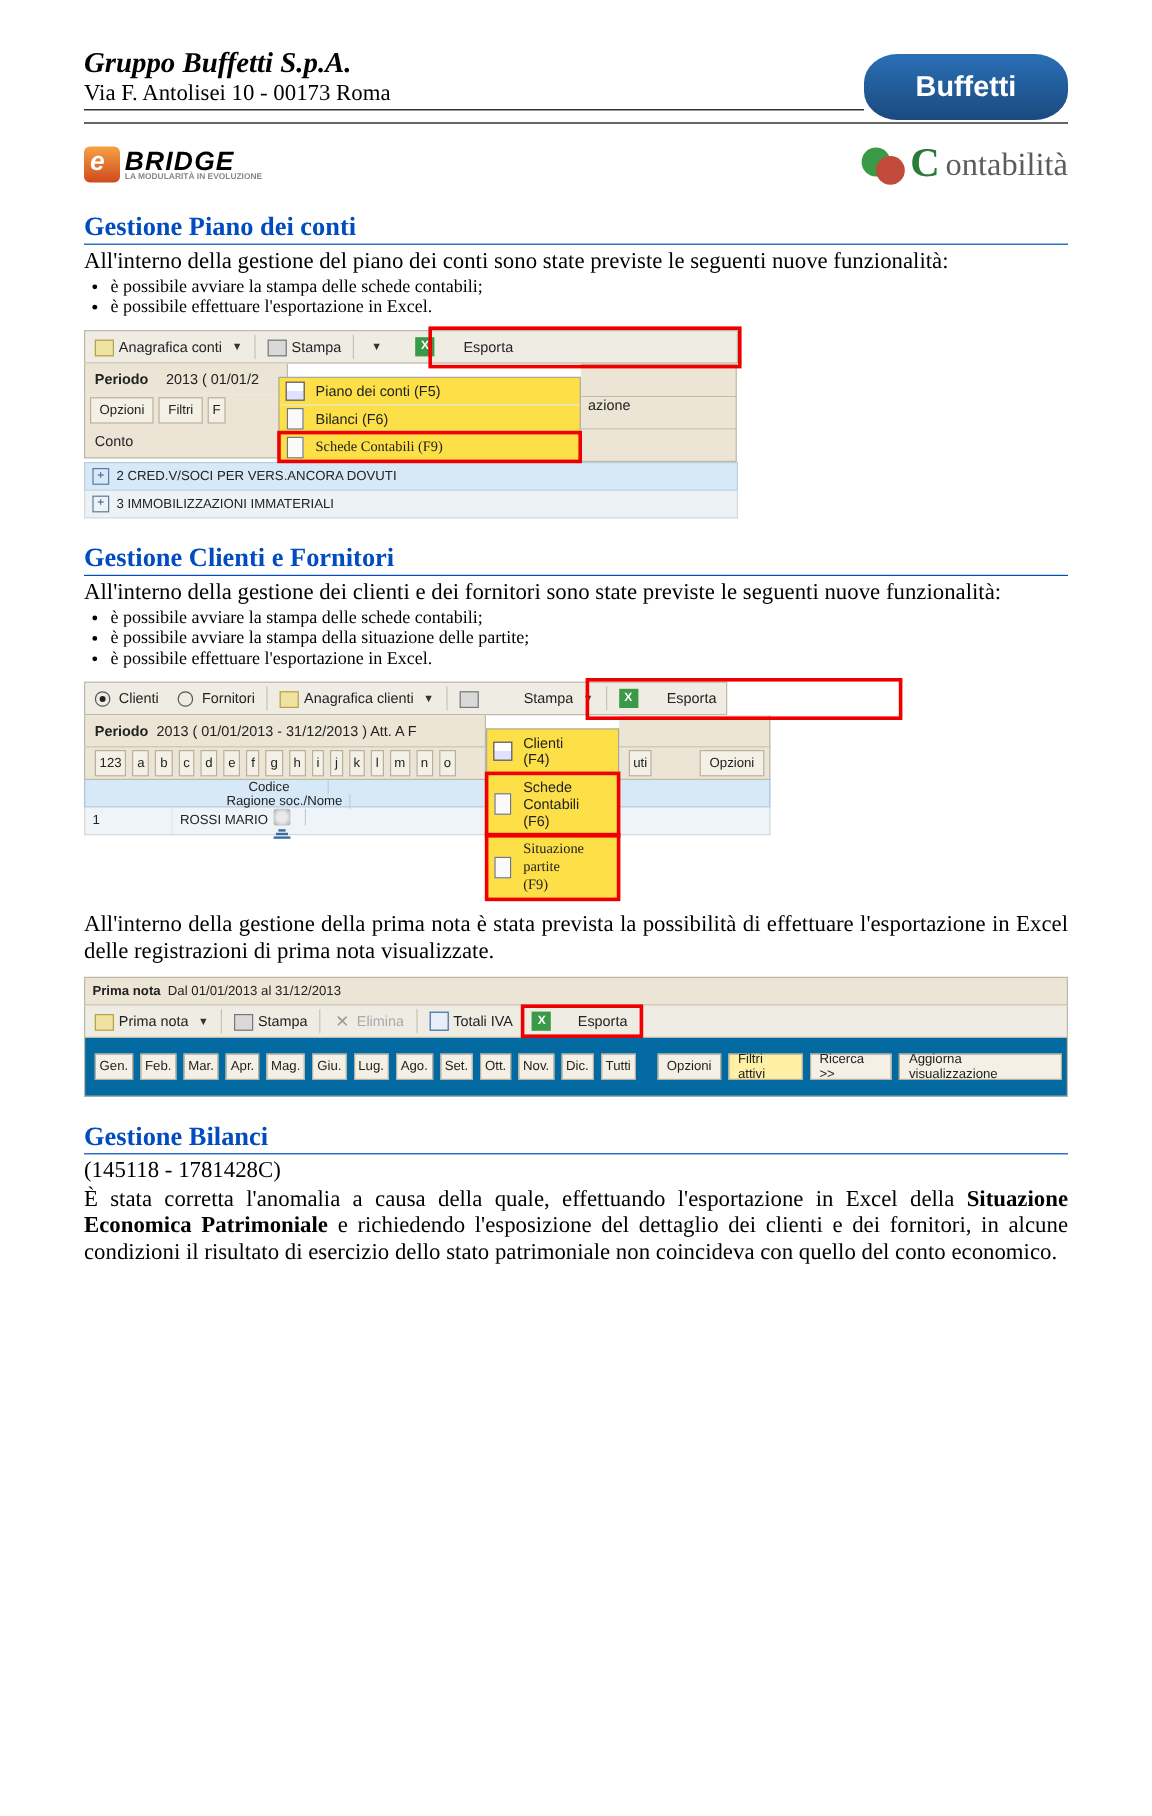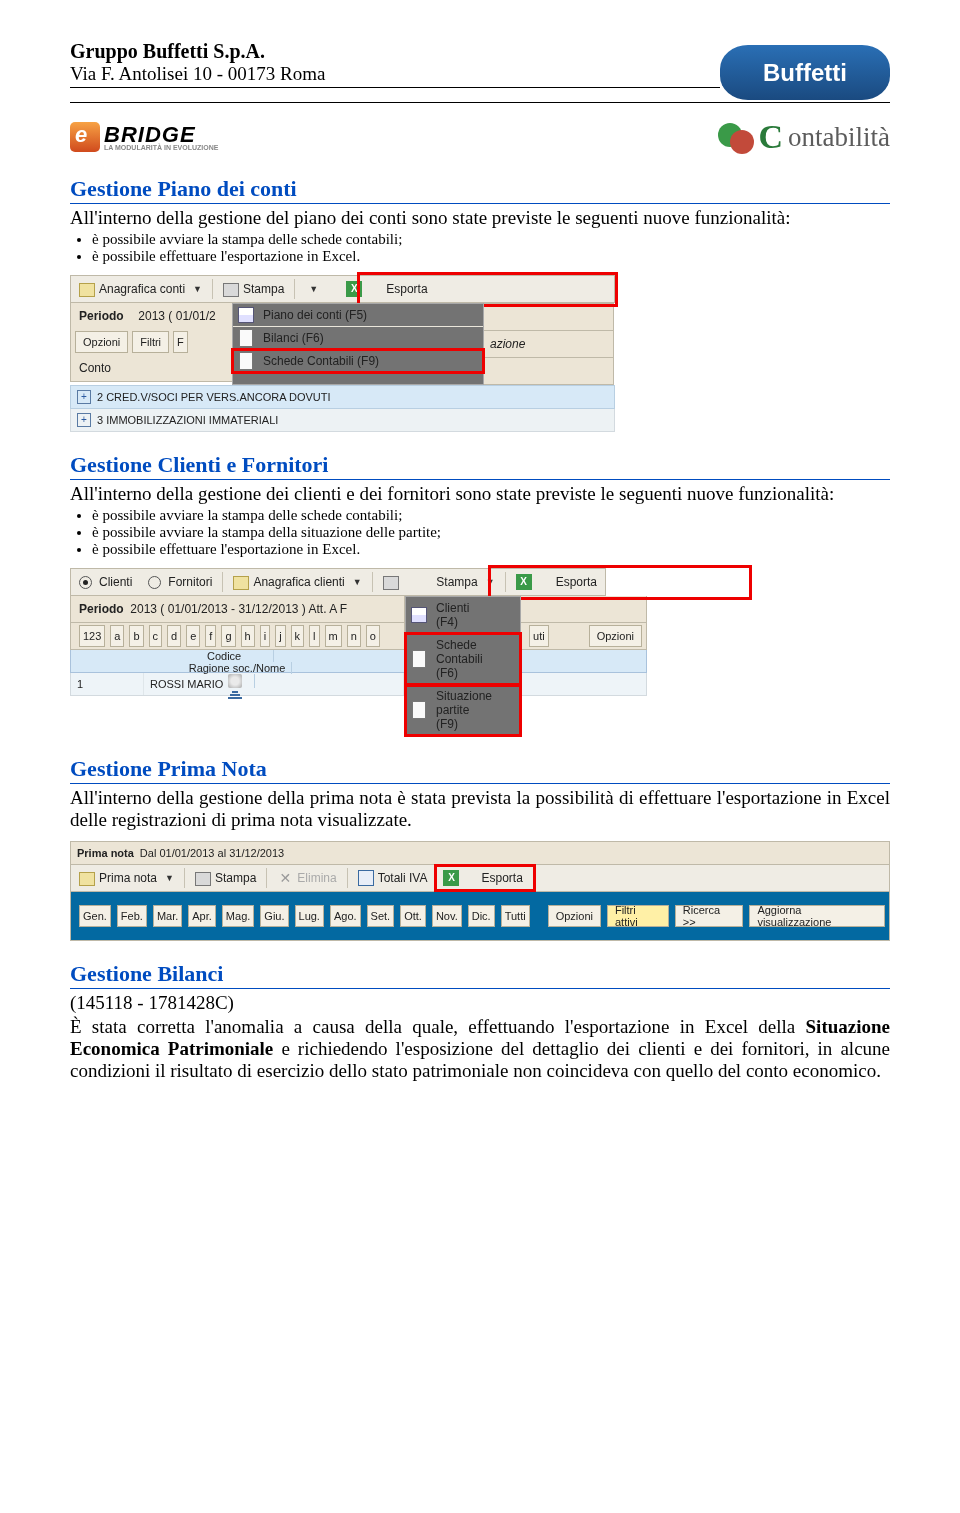--- a/index.html
+++ b/index.html
@@ -16,23 +16,24 @@
   }
   .header-row {
     display: flex;
     justify-content: space-between;
     align-items: flex-start;
   }
   .header-left {
     flex: 1;
   }
   .company-title {
-    font-size: 20px;
+    font-size: 24px;
     font-weight: bold;
     margin: 0;
+    font-style: italic;
   }
   .company-addr {
     font-size: 19px;
     margin: 0;
     border-bottom: 1px solid #000;
     padding-bottom: 2px;
     display: block;
     width: 100%;
   }
   .logo-buffetti {
@@ -166,30 +167,31 @@
     height: 18px;
     font-size: 11px;
     gap:3px;
     margin-left:4px;
   }
   .btn.small{padding:1px 3px;}
   .btn.yellow { background:#fff0a6; }
   .redbox-inline { outline: 3px solid #e00; outline-offset: -1px;}
 
   .menu-pop {
-    background:#737373;
+    background:#fde047;
     border:1px solid #a8a8a8;
     position: relative;
+    margin-top: 11px;
   }
   .menu-pop .menu-item {
     padding: 4px 28px 4px 30px;
     border-bottom: 1px solid #eae6db;
     position: relative;
   }
-  .menu-pop .menu-item:last-child{border-bottom:none;}
+  .menu-pop .menu-item:last-child{border-bottom:none;font-family:Liberation Serif, serif;}
   .menu-pop .menu-icon{
     position:absolute; left:3px; top:50%; transform:translateY(-50%);
     width:20px;height:20px;display:flex;align-items:center;justify-content:center;
   }
   .menu-icon .ic-table { width:14px;height:14px;border:1px solid #557; background:linear-gradient(#fff 50%, #e0e0ff 50%);}
   .menu-icon .ic-doc { width:12px;height:16px;border:1px solid #777;background:#fafafa;}
 
   .frame1 { width: 545px; position: relative;}
   .frame1 .overlay-red { position:absolute; top:-3px; left:287px; width:255px; height:29px; border:3px solid #e00; pointer-events:none;}
   .frame1-menu-wrap { display:flex;}
@@ -327,21 +329,21 @@
         </div>
         <div class="menu-item redbox-inline">
           <span class="menu-icon">
               <span class="ic-doc"></span>
             </span>
           <span>Schede Contabili (F9)</span>
         </div>
       </div>
       <div class="frame1-right">
         <div style="height:26px;border:1px solid #bfb9a8;border-left:none;background:#ece5d6;"></div>
-        <div style="height:26px;border:1px solid #bfb9a8;border-left:none;border-top:none;background:#ece5d6;display:flex;align-items:center;padding-left:6px;font-style:italic;">
+        <div style="height:26px;border:1px solid #bfb9a8;border-left:none;border-top:none;background:#ece5d6;display:flex;align-items:flex-start;padding-left:6px;">
             <span>azione</span>
           </div>
         <div style="height:26px;border:1px solid #bfb9a8;border-left:none;border-top:none;background:#ece5d6;"></div>
       </div>
     </div>
     <div class="row-blue-lo" style="border-top:1px solid #b8cfe2">
       <span class="plus-icon">+</span>
       <span>2 CRED.V/SOCI PER VERS.ANCORA DOVUTI</span>
     </div>
     <div class="row-light">
@@ -467,21 +469,20 @@
           <span class="btn">
               <span>Opzioni</span>
             </span>
         </div>
         <div class="table-head" style="border-left:none;"></div>
         <div class="table-row" style="border-left:none;"></div>
       </div>
     </div>
   </div>
 
-  <div class="section-title">Gestione Prima Nota</div>
   <p class="body-text" style="text-align:justify;">All'interno della gestione della prima nota è stata prevista la possibilità di effettuare l'esportazione in Excel delle registrazioni di prima nota visualizzate.</p>
 
   <div class="ui-frame frame3">
     <div class="top-row">
       <b>Prima nota</b>
       <span>Dal 01/01/2013 al 31/12/2013</span>
     </div>
     <div class="tool-row">
       <div class="ui-item">
         <span class="ui-icon icon-folder"></span>

